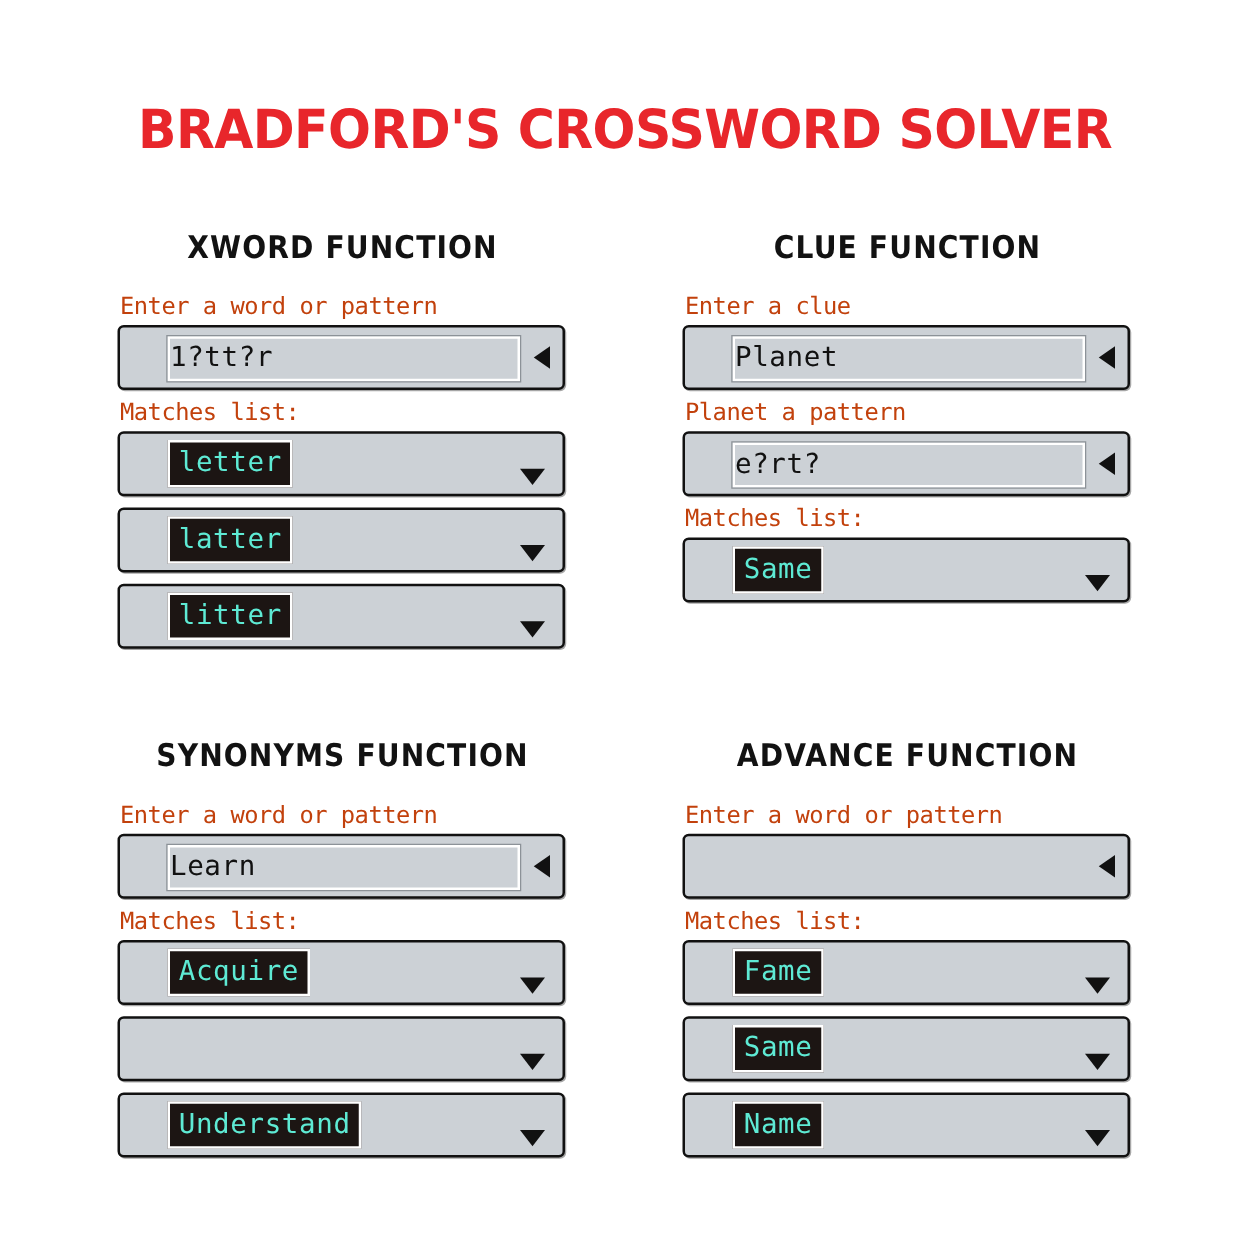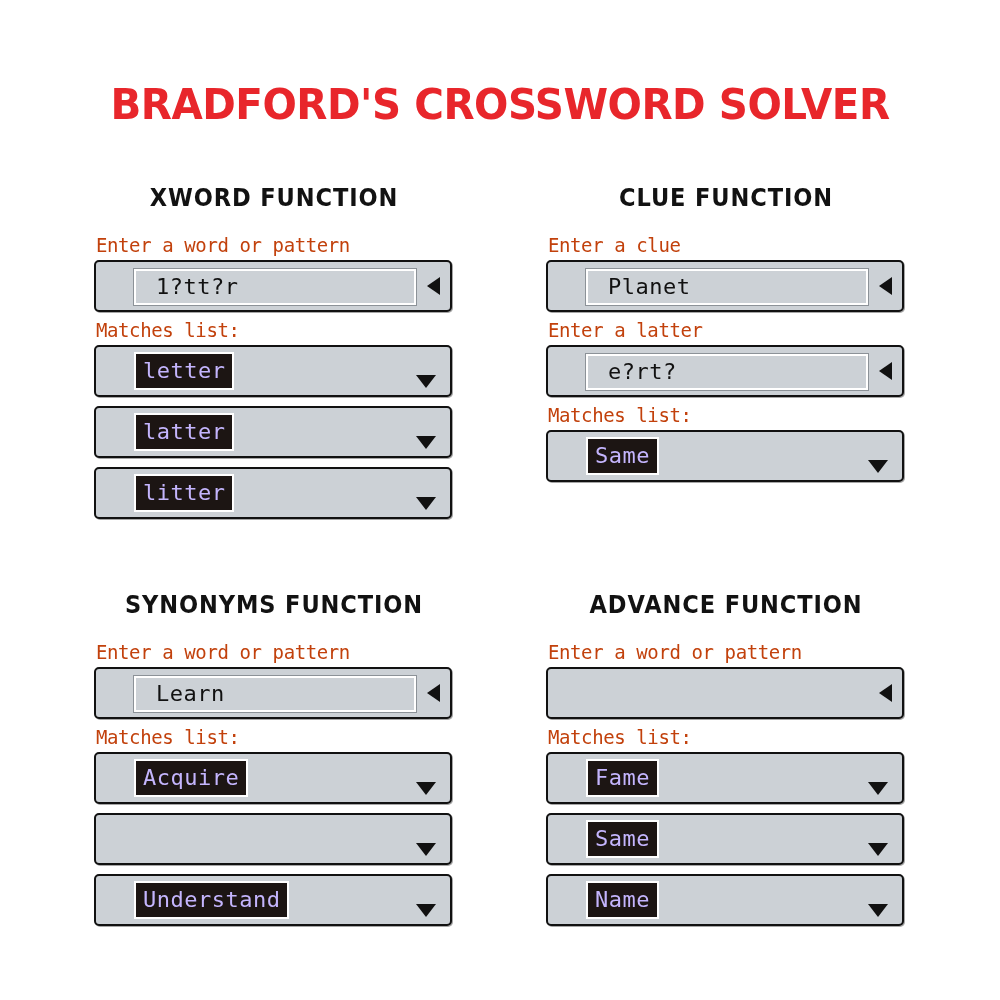--- a/index.html
+++ b/index.html
@@ -85,21 +85,21 @@
     left: 38px;
     top: 7px;
     width: 282px;
     height: 36px;
     box-sizing: border-box;
     background: #ccd1d6;
     border: 2px solid #ffffff;
     outline: 1px solid #8c9298;
     display: flex;
     align-items: center;
-    padding-left: 20px;
+    padding-left: 0;
   }
   .input-value {
     font-family: "DejaVu Sans Mono", monospace;
     font-size: 22px;
     color: #111111;
     letter-spacing: 0.5px;
     line-height: 1.0;
     white-space: nowrap;
   }
   .arrow-left {
@@ -132,21 +132,21 @@
     height: 34px;
     background: #1c1513;
     border: 2px solid #ffffff;
     display: flex;
     align-items: center;
     padding: 0 7px;
   }
   .match-text {
     font-family: "DejaVu Sans Mono", monospace;
     font-size: 22px;
-    color: #c4b5fd;
+    color: #5eead4;
     letter-spacing: 0.5px;
     line-height: 1.0;
     white-space: nowrap;
   }
   .arrow-down {
     position: absolute;
     right: 14px;
     bottom: 7px;
     width: 0; height: 0;
     border-left: 10px solid transparent;
@@ -197,21 +197,21 @@
   <div class="panel-title">CLUE FUNCTION</div>
 
   <div class="field-label">Enter a clue</div>
   <div class="input-row">
     <div class="input-field">
       <span class="input-value">Planet</span>
     </div>
     <span class="arrow-left"></span>
   </div>
 
-  <div class="field-label">Enter a latter</div>
+  <div class="field-label">Planet a pattern</div>
   <div class="input-row">
     <div class="input-field">
       <span class="input-value">e?rt?</span>
     </div>
     <span class="arrow-left"></span>
   </div>
 
   <div class="field-label matches-label">Matches list:</div>
 
   <div class="match-row">

